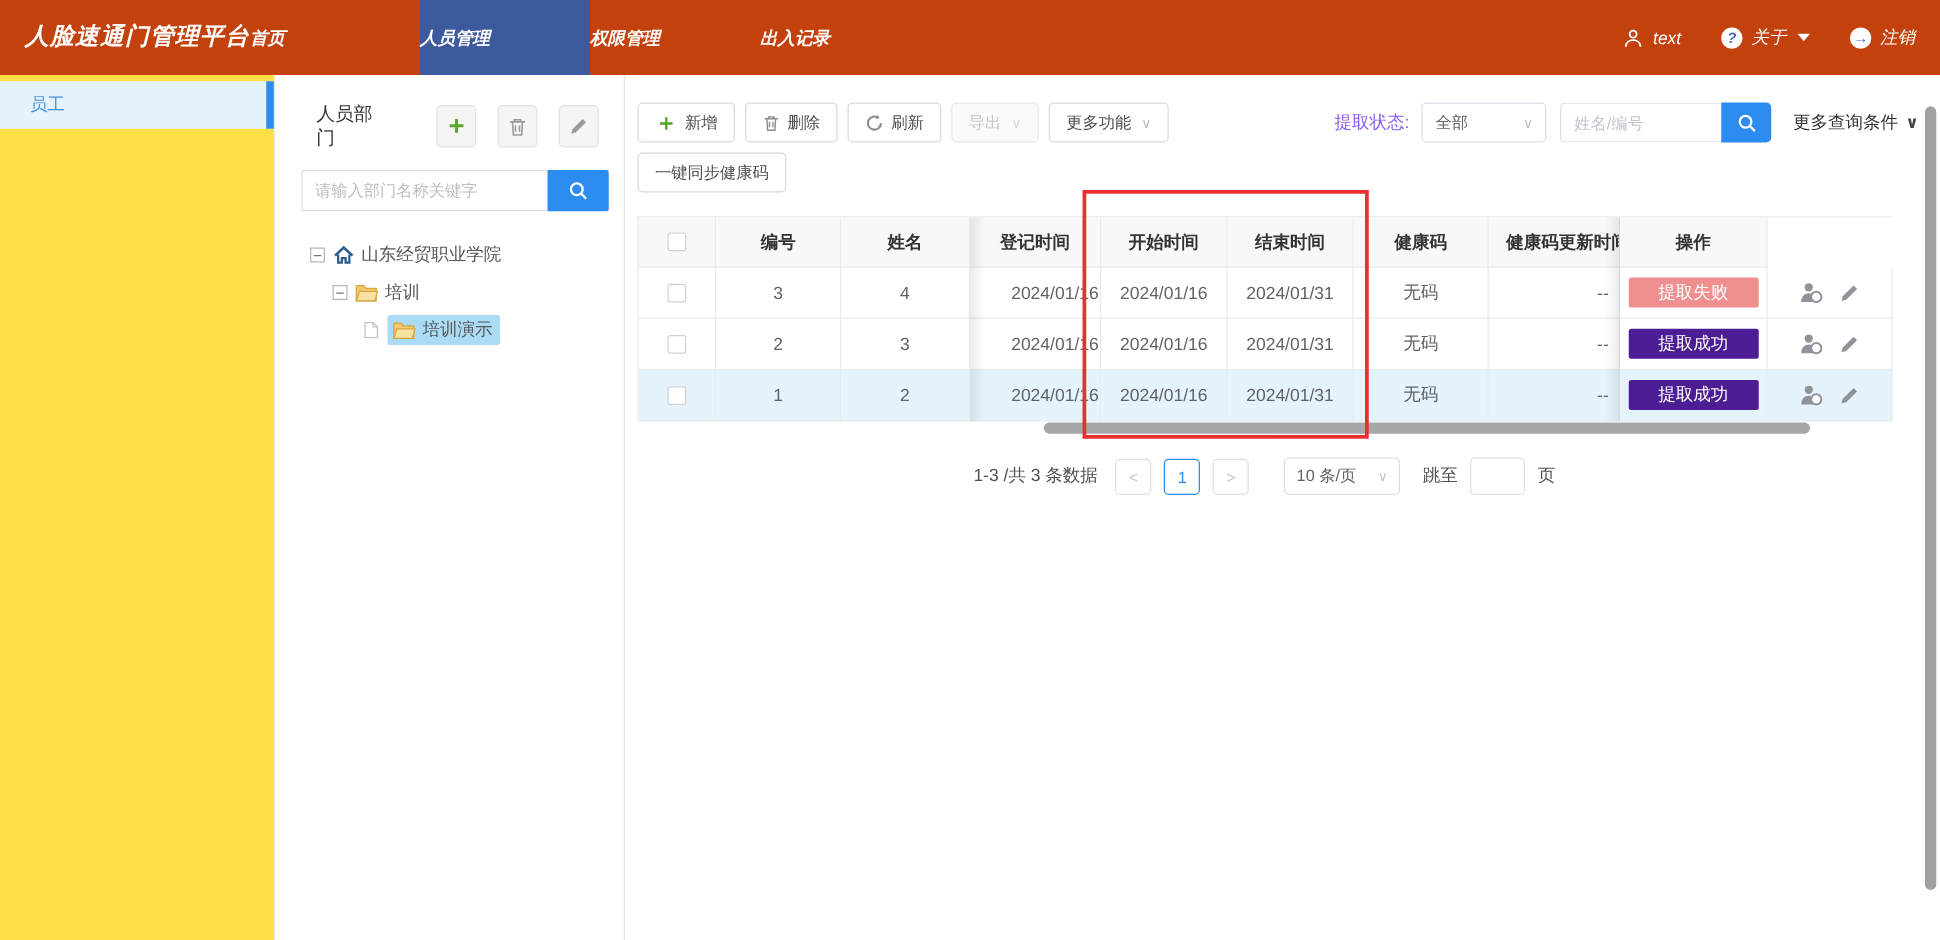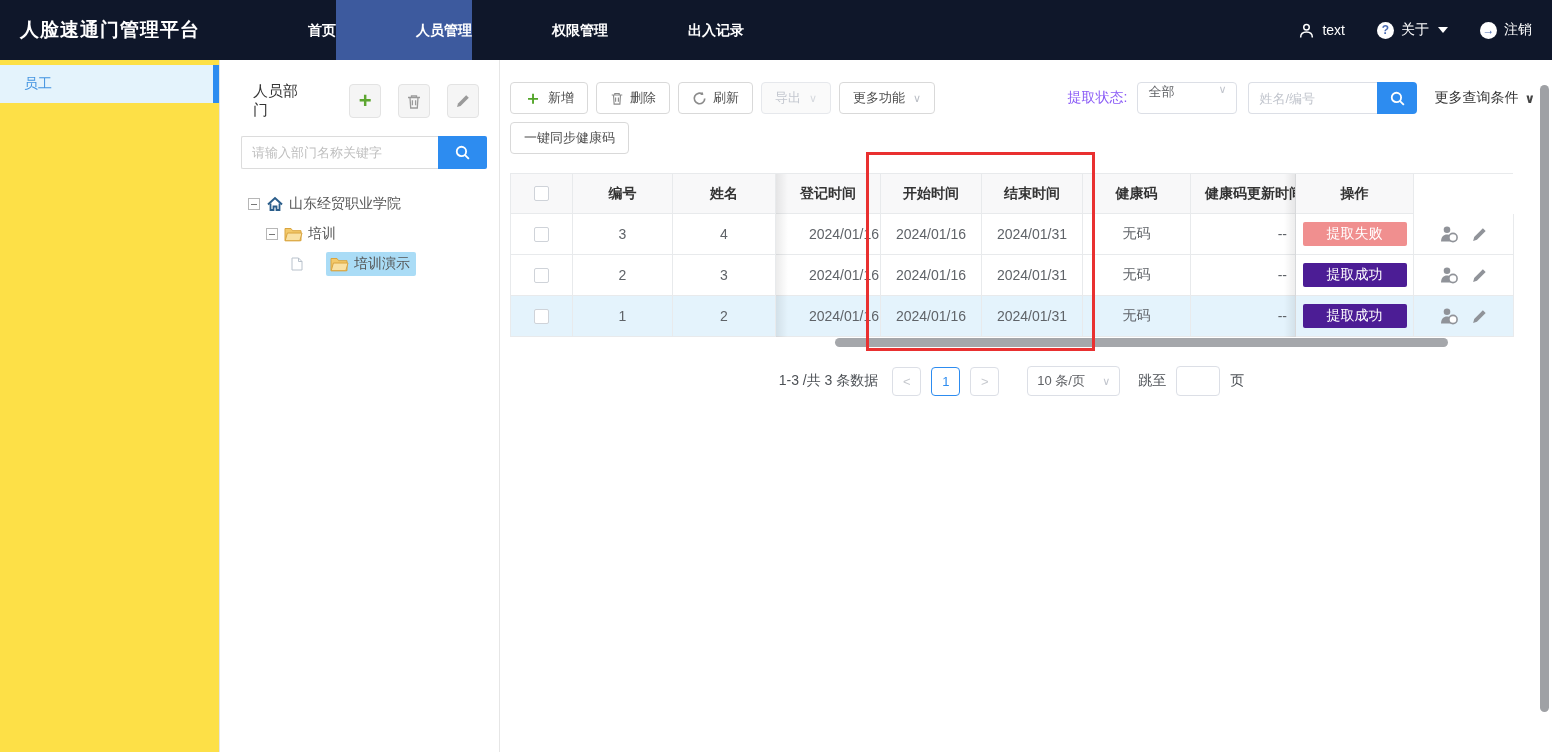--- a/index.html
+++ b/index.html
@@ -1,23 +1,23 @@
 <!DOCTYPE html>
 <html><head>
 <meta charset="utf-8">
 <style>
   * { margin:0; padding:0; box-sizing:border-box; }
   html,body { width:1552px; height:752px; font-family:"Liberation Sans","DejaVu Sans",sans-serif; background:#fff; overflow:hidden; }
   .stage { position:relative; width:1552px; height:752px; background:#fff; }
 
   
-  .navbar { position:absolute; left:0; top:0; width:1552px; height:60px; background:#0f172a; display:flex; align-items:center; }
+  .navbar { position:absolute; left:0; top:0; width:1552px; height:60px; background:#c2410c; display:flex; align-items:center;font-style:italic; }
   .brand { position:absolute; left:20px; top:0; height:60px; line-height:60px; color:#fff; font-size:19px; font-weight:bold; letter-spacing:1px; }
   .nav-tabs { position:absolute; left:200px; top:0; height:60px; display:flex; }
-  .nav-tab { width:136px; height:60px; line-height:60px; text-align:right; color:#fff; font-size:14px; font-weight:bold; cursor:pointer; }
+  .nav-tab { width:136px; height:60px; line-height:60px; text-align:left; color:#fff; font-size:14px; font-weight:bold; cursor:pointer; }
   .nav-tab.active { background:#3d5a9e; }
   .nav-right { position:absolute; right:20px; top:0; height:60px; display:flex; align-items:center; gap:32px; color:#fff; font-size:14px; }
   .nav-right .nav-item { display:flex; align-items:center; gap:7px; cursor:pointer; }
   .circle-icon { width:17px; height:17px; border-radius:50%; background:#fff; color:#4a6bb3; font-size:12px; font-weight:bold; text-align:center; line-height:17px; display:inline-block; }
   .caret-down { width:0; height:0; border-left:5px solid transparent; border-right:5px solid transparent; border-top:6px solid #fff; display:inline-block; margin-left:2px; }
 
   
   .sidebar { position:absolute; left:0; top:60px; width:220px; height:692px; background:#fde047; border-right:1px solid #e6e6e6; }
   .sidebar-item { height:38px; margin-top:5px; display:flex; align-items:center; padding-left:24px; font-size:14px; color:#555; cursor:pointer; }
   .sidebar-item.active { background:#e4f3fc; color:#4393e0; border-right:6px solid #2d8cf0; }
@@ -47,21 +47,21 @@
   .toolbar { position:absolute; left:10px; top:22px; display:flex; gap:8px; }
   .toolbar2 { position:absolute; left:10px; top:62px; display:flex; }
   .btn { height:32px; background:#fff; border:1px solid #d9d9d9; border-radius:4px; padding:0 13px; font-size:13px; color:#4d4d4d; display:flex; align-items:center; gap:6px; cursor:pointer; }
   .btn .chev { color:#b9bdc4; font-size:11px; margin-left:2px; }
   .btn.disabled { color:#c3c7cf; background:#fafafa; border-color:#e6e8ec; cursor:default; }
   .btn.disabled .chev { color:#d6d9de; }
   .btn-plus { color:#52a528; font-size:18px; font-weight:bold; line-height:1; }
 
   .filters { position:absolute; right:17px; top:22px; display:flex; align-items:center; height:32px; }
   .filter-label { font-size:14px; color:#8b5cf6; margin-right:10px; }
-  .select-box { width:100px; height:32px; border:1px solid #dcdfe6; border-radius:4px; display:flex; align-items:flex-start; justify-content:space-between; padding:0 10px; font-size:13px; color:#606266; cursor:pointer; }
+  .select-box { width:100px; height:32px; border:1px solid #dcdfe6; border-radius:4px; display:flex; align-items:center; justify-content:space-between; padding:0 10px; font-size:13px; color:#606266; cursor:pointer; }
   .select-box .chev { color:#c0c4cc; font-size:11px; }
   .name-search { display:flex; margin-left:11px; height:32px; }
   .name-search input { width:129px; border:1px solid #dcdfe6; border-right:none; border-radius:4px 0 0 4px; padding:4px 10px; font-size:13px; outline:none; color:#333; }
   .name-search input::placeholder { color:#c0c4cc; }
   .name-search .search-btn { width:40px; border-radius:0 4px 4px 0; }
   .more-link { margin-left:17px; font-size:14px; color:#333; cursor:pointer; display:flex; align-items:center; gap:6px; }
   .more-link .chev2 { font-size:13px; color:#444; font-weight:bold; }
 
   
   .table { position:absolute; left:10px; top:113px; width:1003px; border-top:1px solid #e8eaec; border-left:1px solid #e8eaec; font-size:14px; }
@@ -195,21 +195,21 @@
         <span class="tree-label">培训</span>
       </div>
       <div class="tree-row">
         <span class="gap" style="width:65px"></span>
         <span class="tree-icon">
           <svg width="12" height="14" viewBox="0 0 12 14">
               <path d="M1 1 h6.5 l3.5 3.5 V13 H1 z" fill="#fff" stroke="#b9c2cc"></path>
               <path d="M7.5 1 v3.5 H11" fill="none" stroke="#b9c2cc"></path>
             </svg>
         </span>
-        <span class="tree-selected" style="margin-left:23px">
+        <span class="tree-selected" style="margin-left:7px">
           <span class="tree-icon" style="margin-left:0">
             <svg width="19" height="15" viewBox="0 0 19 15">
                 <path d="M1 1.5 h6 l1.6 2.2 H17 v10 H1 z" fill="#f3c96a" stroke="#d9a43e"></path>
                 <path d="M3.4 6 h14.6 l-2.2 7.7 H1.2 z" fill="#f9e1a3" stroke="#d9a43e"></path>
               </svg>
           </span>
           <span class="tree-label">培训演示</span>
         </span>
       </div>
     </div>

